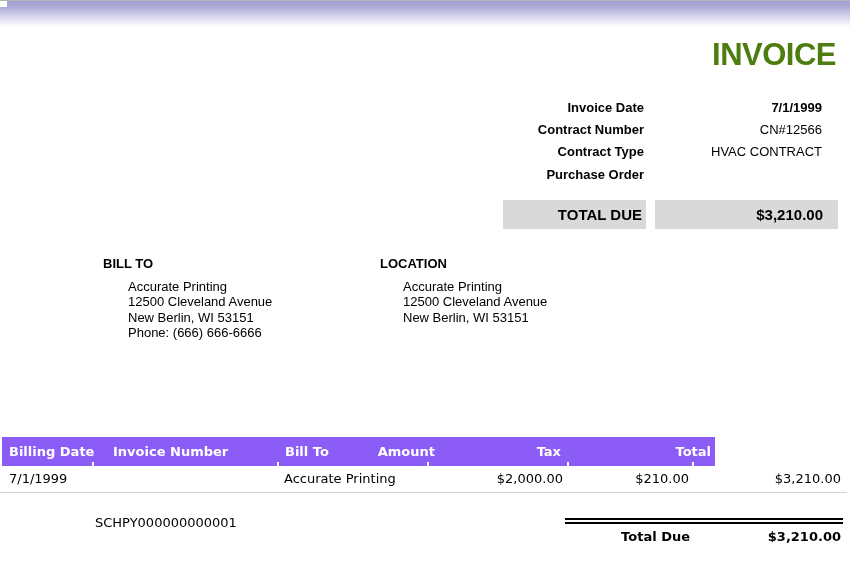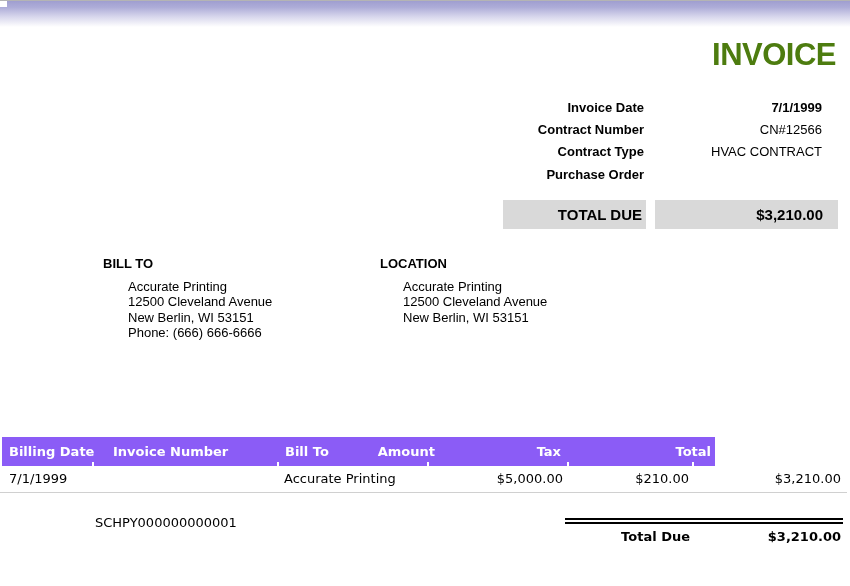--- a/index.html
+++ b/index.html
@@ -143,21 +143,21 @@
     <span class="sep sep2"></span>
     <span class="sep sep3"></span>
     <span class="sep sep4"></span>
     <span class="sep sep5"></span>
   </div>
 
   <div class="tbl-row">
     <span class="rc rc-billing">7/1/1999</span>
     <span class="rc rc-invno">SCHPY000000000001</span>
     <span class="rc rc-billto">Accurate Printing</span>
-    <span class="rc rc-amount">$5,000.00</span>
+    <span class="rc rc-amount">$2,000.00</span>
     <span class="rc rc-tax">$210.00</span>
     <span class="rc rc-total">$3,210.00</span>
   </div>
 
   <div class="row-underline"></div>
 
   <div class="double-rule"></div>
   <div class="summary-label">Total Due</div>
   <div class="summary-value">$3,210.00</div>
 

